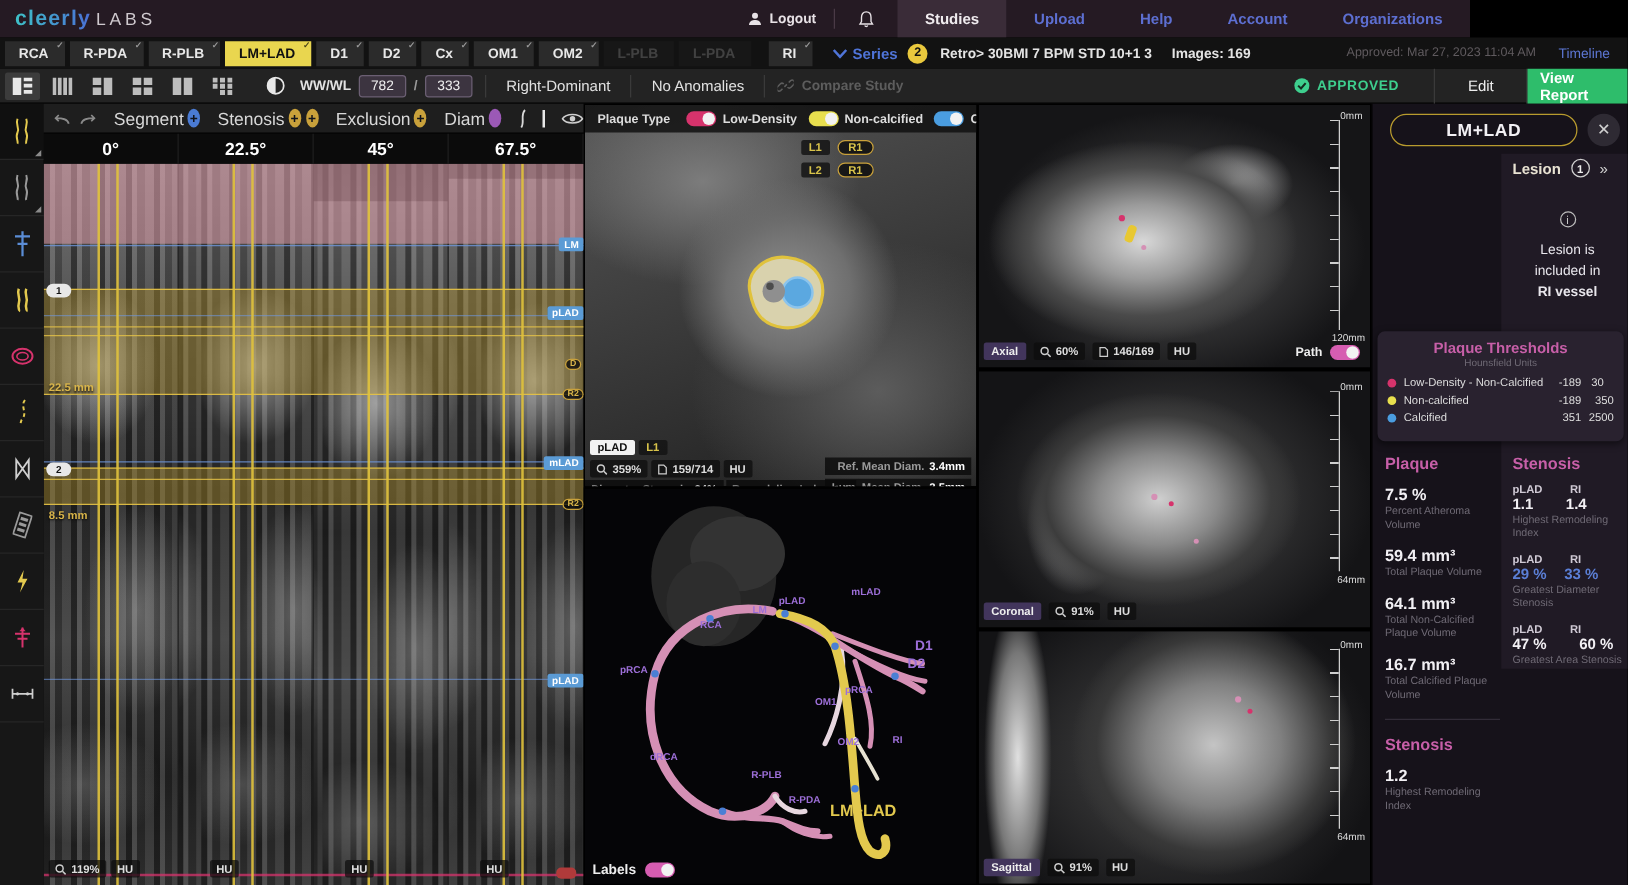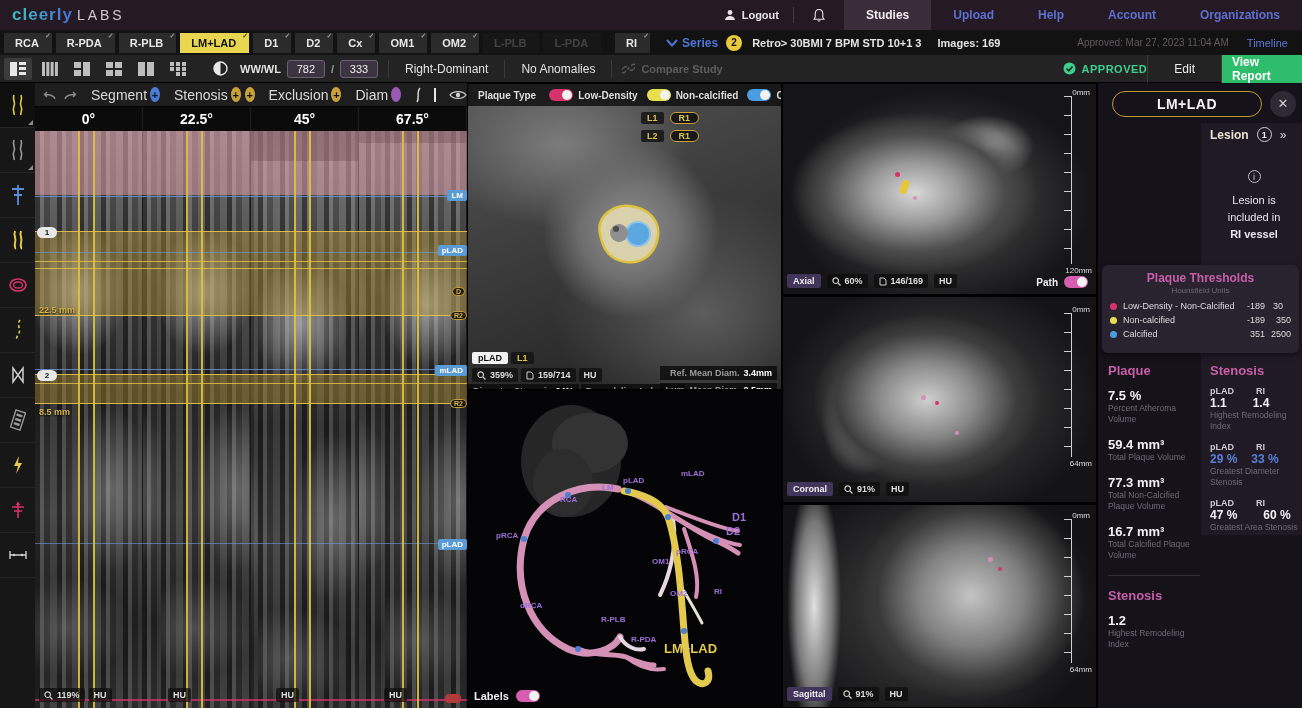--- a/index.html
+++ b/index.html
@@ -2,21 +2,21 @@
 <html><head>
 <meta charset="utf-8">
 <style>
   * { margin:0; padding:0; box-sizing:border-box; }
   html,body { width:1302px; height:708px; background:#000; overflow:hidden;
     font-family:"Liberation Sans", sans-serif; -webkit-font-smoothing:antialiased; }
   .ab { position:absolute; }
   .row { display:flex; align-items:center; }
 
   
-  #topnav { position:absolute; left:0; top:0; width:1302px; height:30px; background:#251a23; display:flex; align-items:center;gap:14px; }
+  #topnav { position:absolute; left:0; top:0; width:1176px; height:30px; background:#251a23; display:flex; align-items:center;gap:14px; }
   .logo-main { font-size:17px; font-weight:bold; letter-spacing:1px;
     background:linear-gradient(90deg,#3ec1c7,#4a6fd6); -webkit-background-clip:text; background-clip:text; color:transparent; }
   .logo-sub { font-size:14px; color:#cfc9ce; letter-spacing:3px; margin-left:4px; }
   .nav-item { font-size:12px; font-weight:bold; color:#5d6fd1; padding:0 22px; height:30px; display:flex; align-items:center; cursor:pointer; }
   .nav-item.active { background:#3a2c38; color:#f0ecef; }
   .nav-logout { font-size:11px; font-weight:bold; color:#e8e2e6; display:flex; align-items:center; gap:6px; padding:0 14px; }
   .nav-sep { width:1px; height:16px; background:#4a3a46; }
 
   
   #studybar { position:absolute; left:0; top:30px; width:1302px; height:25px; background:#121212; display:flex; align-items:center; }
@@ -252,21 +252,21 @@
   <div class="tb-sep"></div>
   <div class="tb-disabled">
     <span>
         <svg width="13" height="13" viewBox="0 0 13 13">
           <path d="M5.5,7.5 L7.5,5.5 M4,9 L2.5,10.5 a2,2 0 0 1 -2.8,-2.8 L2.2,5.2 a2,2 0 0 1 2.8,0 M9,4 L10.5,2.5 a2,2 0 0 1 2.8,2.8 L10.8,7.8 a2,2 0 0 1 -2.8,0" fill="none" stroke="#5d5d5d" stroke-width="1.2"></path>
         </svg>
       </span>
     <span>Compare Study</span>
   </div>
   <div class="row" style="margin-left:auto;">
-    <div class="approved-chip" style="">
+    <div class="approved-chip" style="margin-right:28px;">
       <svg width="13" height="13" viewBox="0 0 13 13">
           <circle cx="6.5" cy="6.5" r="6" fill="#3ecf8e"></circle>
           <path d="M3.5,6.5 L5.8,8.8 L9.5,4.5" fill="none" stroke="#14291f" stroke-width="1.6"></path>
         </svg>
       <span>APPROVED</span>
     </div>
     <div class="edit-btn">Edit</div>
     <div class="report-btn">View Report</div>
   </div>
 </div>
@@ -678,21 +678,21 @@
     <div class="rp-head" style="font-size:13px;">Plaque</div>
     <div style="margin-top:10px;">
       <div class="rp-val">7.5 %</div>
       <div class="rp-cap">Percent Atheroma Volume</div>
     </div>
     <div style="margin-top:12px;">
       <div class="rp-val">59.4 mm³</div>
       <div class="rp-cap">Total Plaque Volume</div>
     </div>
     <div style="margin-top:12px;">
-      <div class="rp-val">77.3 mm³</div>
+      <div class="rp-val">64.1 mm³</div>
       <div class="rp-cap">Total Non-Calcified Plaque Volume</div>
     </div>
     <div style="margin-top:12px;">
       <div class="rp-val">16.7 mm³</div>
       <div class="rp-cap">Total Calcified Plaque Volume</div>
     </div>
     <div style="height:1px; background:#322c38; margin-top:14px;"></div>
     <div class="rp-head" style="font-size:13px; margin-top:12px;">Stenosis</div>
     <div style="margin-top:10px;">
       <div class="rp-val">1.2</div>

